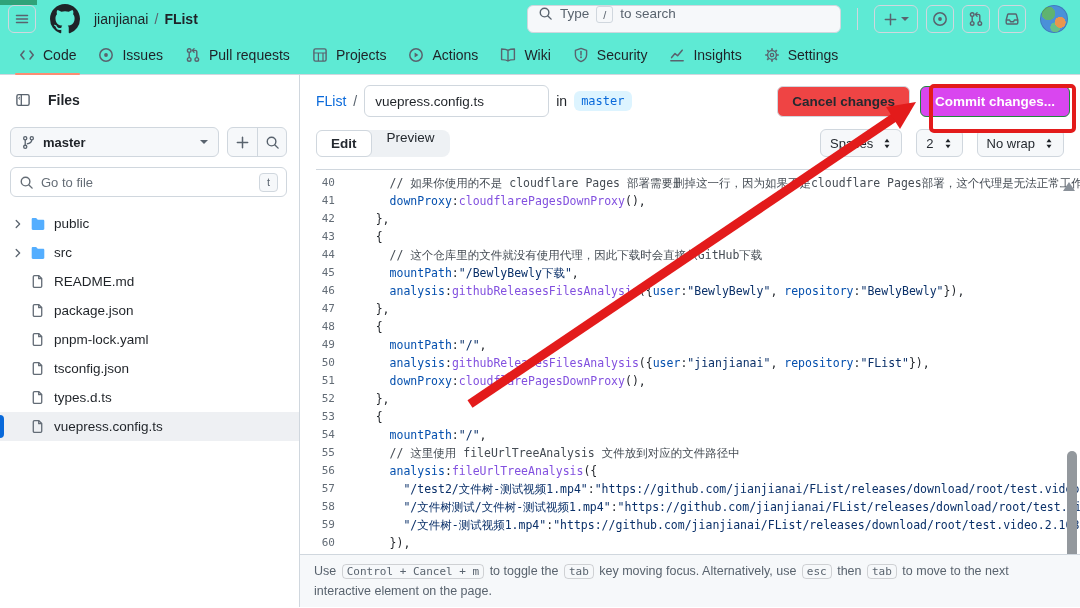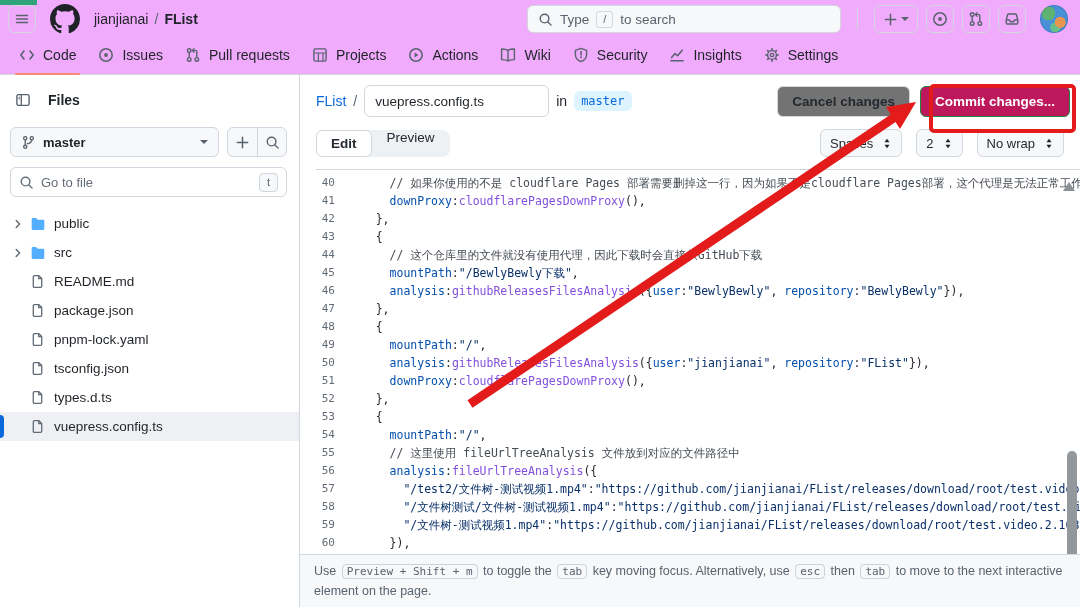--- a/index.html
+++ b/index.html
@@ -1,28 +1,28 @@
 <!DOCTYPE html>
 <html><head>
 <meta charset="utf-8">
 <style>
   * { box-sizing: border-box; margin: 0; padding: 0; }
   html,body { width:1080px; height:608px; overflow:hidden; }
   body { font-family:"Liberation Sans","DejaVu Sans",sans-serif; background:#ffffff; color:#1f2328; position:relative; font-size:14px; }
 
   
-  .gh-header { background:#f0abfc; border-bottom:1px solid #d0d7de; }
+  .gh-header { background:#5eead4; border-bottom:1px solid #d0d7de; }
   .nav-top { display:flex; align-items:center; gap:8px; padding:4px 12px 2px 8px; height:36px; }
   .icon-btn { display:flex; align-items:center; justify-content:center; width:28px; height:28px; border:1px solid #d0d7de; border-radius:6px; background:transparent; color:#59636e; cursor:pointer; }
   .gh-logo { width:32px; height:32px; color:#1f2328; display:flex; align-items:center; margin-left:6px; }
   .crumb { display:flex; align-items:center; gap:6px; font-size:14px; margin-left:4px; }
   .crumb .owner { color:#1f2328; text-decoration:none; }
   .crumb .sep { color:#59636e; }
   .crumb .repo { color:#1f2328; font-weight:600; text-decoration:none; }
-  .searchbox { margin-left:auto; width:314px; height:28px; border:1px solid #d0d7de; border-radius:6px; background:#f6f8fa; display:flex; align-items:center; gap:7px; padding:0 10px; color:#59636e; font-size:13.5px; cursor:text; }
+  .searchbox { margin-left:auto; width:314px; height:28px; border:1px solid #d0d7de; border-radius:6px; background:#f6f8fa; display:flex; gap:7px; padding:0 10px; color:#59636e; font-size:13.5px; cursor:text; }
   .slash-key { width:17px; height:17px; border:1px solid #d0d7de; border-radius:3px; display:flex; align-items:center; justify-content:center; font-size:11px; background:#f6f8fa; }
   .nav-divider { width:1px; height:22px; background:#d0d7de; margin:0 8px; }
   .plus-btn { width:44px; gap:3px; }
   .caret { width:0; height:0; border-left:4px solid transparent; border-right:4px solid transparent; border-top:4px solid #59636e; }
   .avatar { width:28px; height:28px; border-radius:50%; margin-left:6px; cursor:pointer;
     background:
       radial-gradient(circle at 30% 30%, #5fb370 0 24%, rgba(0,0,0,0) 25%),
       radial-gradient(circle at 72% 62%, #e8964f 0 20%, rgba(0,0,0,0) 21%),
       radial-gradient(circle at 55% 80%, #66c08a 0 18%, rgba(0,0,0,0) 19%),
       radial-gradient(circle at 50% 50%, #4a90d9 0 100%);
@@ -58,22 +58,22 @@
   
   .main { flex:1; display:flex; flex-direction:column; background:#ffffff; min-width:0; }
   .file-header { display:flex; align-items:center; padding:10px 10px 10px 16px; }
   .fh-left { display:flex; align-items:center; gap:7px; font-size:14px; }
   .fh-left .repo-link { color:#0969da; text-decoration:none; font-weight:400; }
   .fh-left .sep { color:#59636e; }
   .fname-input { width:185px; height:32px; border:1px solid #d0d7de; border-radius:6px; padding:0 10px; font-size:13.5px; color:#1f2328; background:#fff; }
   .branch-badge { background:#ddf4ff; color:#0969da; font-family:"DejaVu Sans Mono",monospace; font-size:12px; padding:3px 7px; border-radius:6px; }
   .fh-right { margin-left:auto; display:flex; gap:10px; align-items:center; }
   .btn { height:31px; border-radius:6px; font-size:13.5px; font-weight:600; padding:0 14px; cursor:pointer; border:1px solid #d0d7de; }
-  .btn.secondary { background:#737373; color:#24292f; }
-  .btn.primary { background:#be185d; border-color:#1f883d; color:#ffffff; }
+  .btn.secondary { background:#ef4444; color:#24292f; }
+  .btn.primary { background:#d946ef; border-color:#1f883d; color:#ffffff; }
   .toolbar { display:flex; align-items:flex-end; padding:2px 16px 12px; }
   .seg { display:inline-flex; background:#eef1f4; border-radius:8px; padding:0; }
   .seg-item { padding:0 15px; font-size:13.5px; color:#24292f; border-radius:6px; cursor:pointer; }
   .seg-item.active { background:#ffffff; border:1px solid #d0d7de; font-weight:600; padding:5px 14px; }
   .tb-right { margin-left:auto; display:flex; gap:14px; }
   .select { display:flex; align-items:center; gap:9px; height:28px; border:1px solid #d0d7de; border-radius:6px; background:#f6f8fa; padding:0 9px; font-size:13px; color:#24292f; cursor:pointer; }
   .select .ud { color:#1f2328; display:flex; }
 
   .code-wrap { flex:1; position:relative; overflow:hidden; border-top:1px solid #d0d7de; background:#fff;margin-left:16px; }
   .code-lines { padding-top:4px; font-family:"DejaVu Sans Mono",monospace; font-size:11.5px; line-height:18px; }
@@ -480,21 +480,21 @@
           <div class="cl"><span class="ln">57</span><span class="lc"><span class="tok-plain">        </span><span class="tok-str">"/test2/文件树-测试视频1.mp4"</span><span class="tok-plain">:</span><span class="tok-str">"https://github.com/jianjianai/FList/releases/download/root/test.video.2.1080p.webm"</span></span></div>
           <div class="cl"><span class="ln">58</span><span class="lc"><span class="tok-plain">        </span><span class="tok-str">"/文件树测试/文件树-测试视频1.mp4"</span><span class="tok-plain">:</span><span class="tok-str">"https://github.com/jianjianai/FList/releases/download/root/test.video.2.1080p.webm"</span></span></div>
           <div class="cl"><span class="ln">59</span><span class="lc"><span class="tok-plain">        </span><span class="tok-str">"/文件树-测试视频1.mp4"</span><span class="tok-plain">:</span><span class="tok-str">"https://github.com/jianjianai/FList/releases/download/root/test.video.2.1080p.webm"</span></span></div>
           <div class="cl"><span class="ln">60</span><span class="lc"><span class="tok-plain">      }),</span></span></div>
           <div class="cl"><span class="ln">61</span><span class="lc"><span class="tok-plain">      </span><span class="tok-prop">downProxy</span><span class="tok-plain">:</span><span class="tok-fn">cloudflarePagesDownProxy</span><span class="tok-plain">(), </span><span class="tok-comment">//如果文件树地址下载比较慢，也可以配置代理</span></span></div>
         </div>
       <div class="scroll-up"></div>
       <div class="vthumb"></div>
     </div>
 
-    <div class="editor-footer" id="editor-footer"><span>Use </span><span class="kbd">Preview + Shift + m</span><span> to toggle the </span><span class="kbd">tab</span><span> key moving focus. Alternatively, use </span><span class="kbd">esc</span><span> then </span><span class="kbd">tab</span><span> to move to the next interactive element on the page.</span></div>
+    <div class="editor-footer" id="editor-footer"><span>Use </span><span class="kbd">Control + Cancel + m</span><span> to toggle the </span><span class="kbd">tab</span><span> key moving focus. Alternatively, use </span><span class="kbd">esc</span><span> then </span><span class="kbd">tab</span><span> to move to the next interactive element on the page.</span></div>
   </section>
 </div>
 
 <svg class="arrow-svg" viewBox="0 0 1080 608">
   <line x1="470" y1="404" x2="895" y2="117" stroke="#e31b1b" stroke-width="9"></line>
   <polygon points="916,102 900,129 886,107" fill="#e31b1b"></polygon>
 </svg>
 <div class="red-box"></div>
 
 </body></html>

